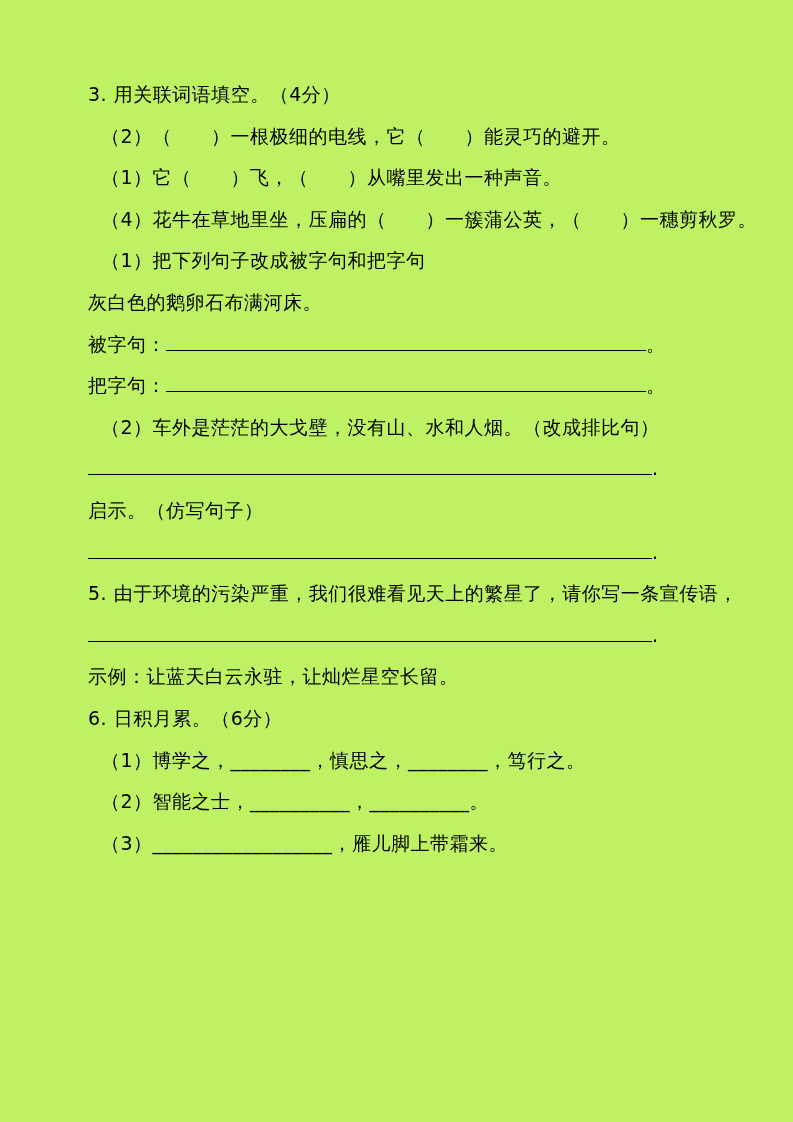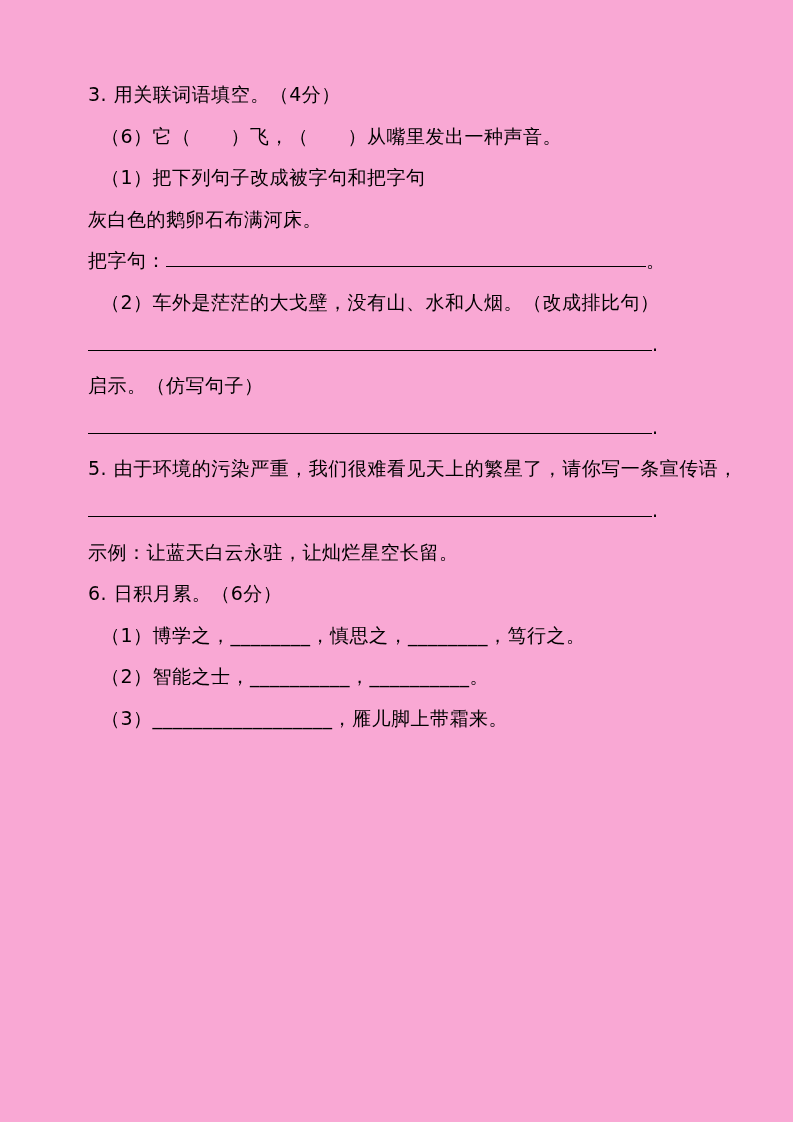--- a/index.html
+++ b/index.html
@@ -1,20 +1,20 @@
 <!DOCTYPE html>
 <html><head>
 <meta charset="utf-8">
 <style>
   html, body { margin: 0; padding: 0; background: #ffffff; }
   .page {
     position: relative;
     width: 793px;
     height: 1122px;
-    background: #f9a8d4;
+    background: #bef264;
     color: #000000;
     font-family: "DejaVu Sans", sans-serif;
     font-size: 19px;
     box-sizing: border-box;
     padding: 74px 70px 0 88px;
     overflow: hidden;
   }
   .line {
     height: 41.6px;
     line-height: 41.6px;
@@ -29,25 +29,28 @@
   }
   .w-bei { width: 480px; }
   .w-full { width: 564px; }
 </style>
 </head>
 <body>
 
 <div class="page">
 
   <div class="line">3. 用关联词语填空。（4分）</div>
-  <div class="line indent">（6）它（　　）飞，（　　）从嘴里发出一种声音。</div>
+  <div class="line indent">（2）（　　）一根极细的电线，它（　　）能灵巧的避开。</div>
+  <div class="line indent">（1）它（　　）飞，（　　）从嘴里发出一种声音。</div>
+  <div class="line indent">（4）花牛在草地里坐，压扁的（　　）一簇蒲公英，（　　）一穗剪秋罗。</div>
 
   <div class="line indent">（1）把下列句子改成被字句和把字句</div>
   <div class="line">灰白色的鹅卵石布满河床。</div>
 
+  <div class="line"><span>被字句：</span><span class="blank w-bei"></span><span>。</span></div>
 
   <div class="line"><span>把字句：</span><span class="blank w-bei"></span><span>。</span></div>
 
   <div class="line indent">（2）车外是茫茫的大戈壁，没有山、水和人烟。（改成排比句）</div>
 
   <div class="line"><span class="blank w-full"></span><span>.</span></div>
 
   <div class="line">启示。（仿写句子）</div>
 
   <div class="line"><span class="blank w-full"></span><span>.</span></div>

